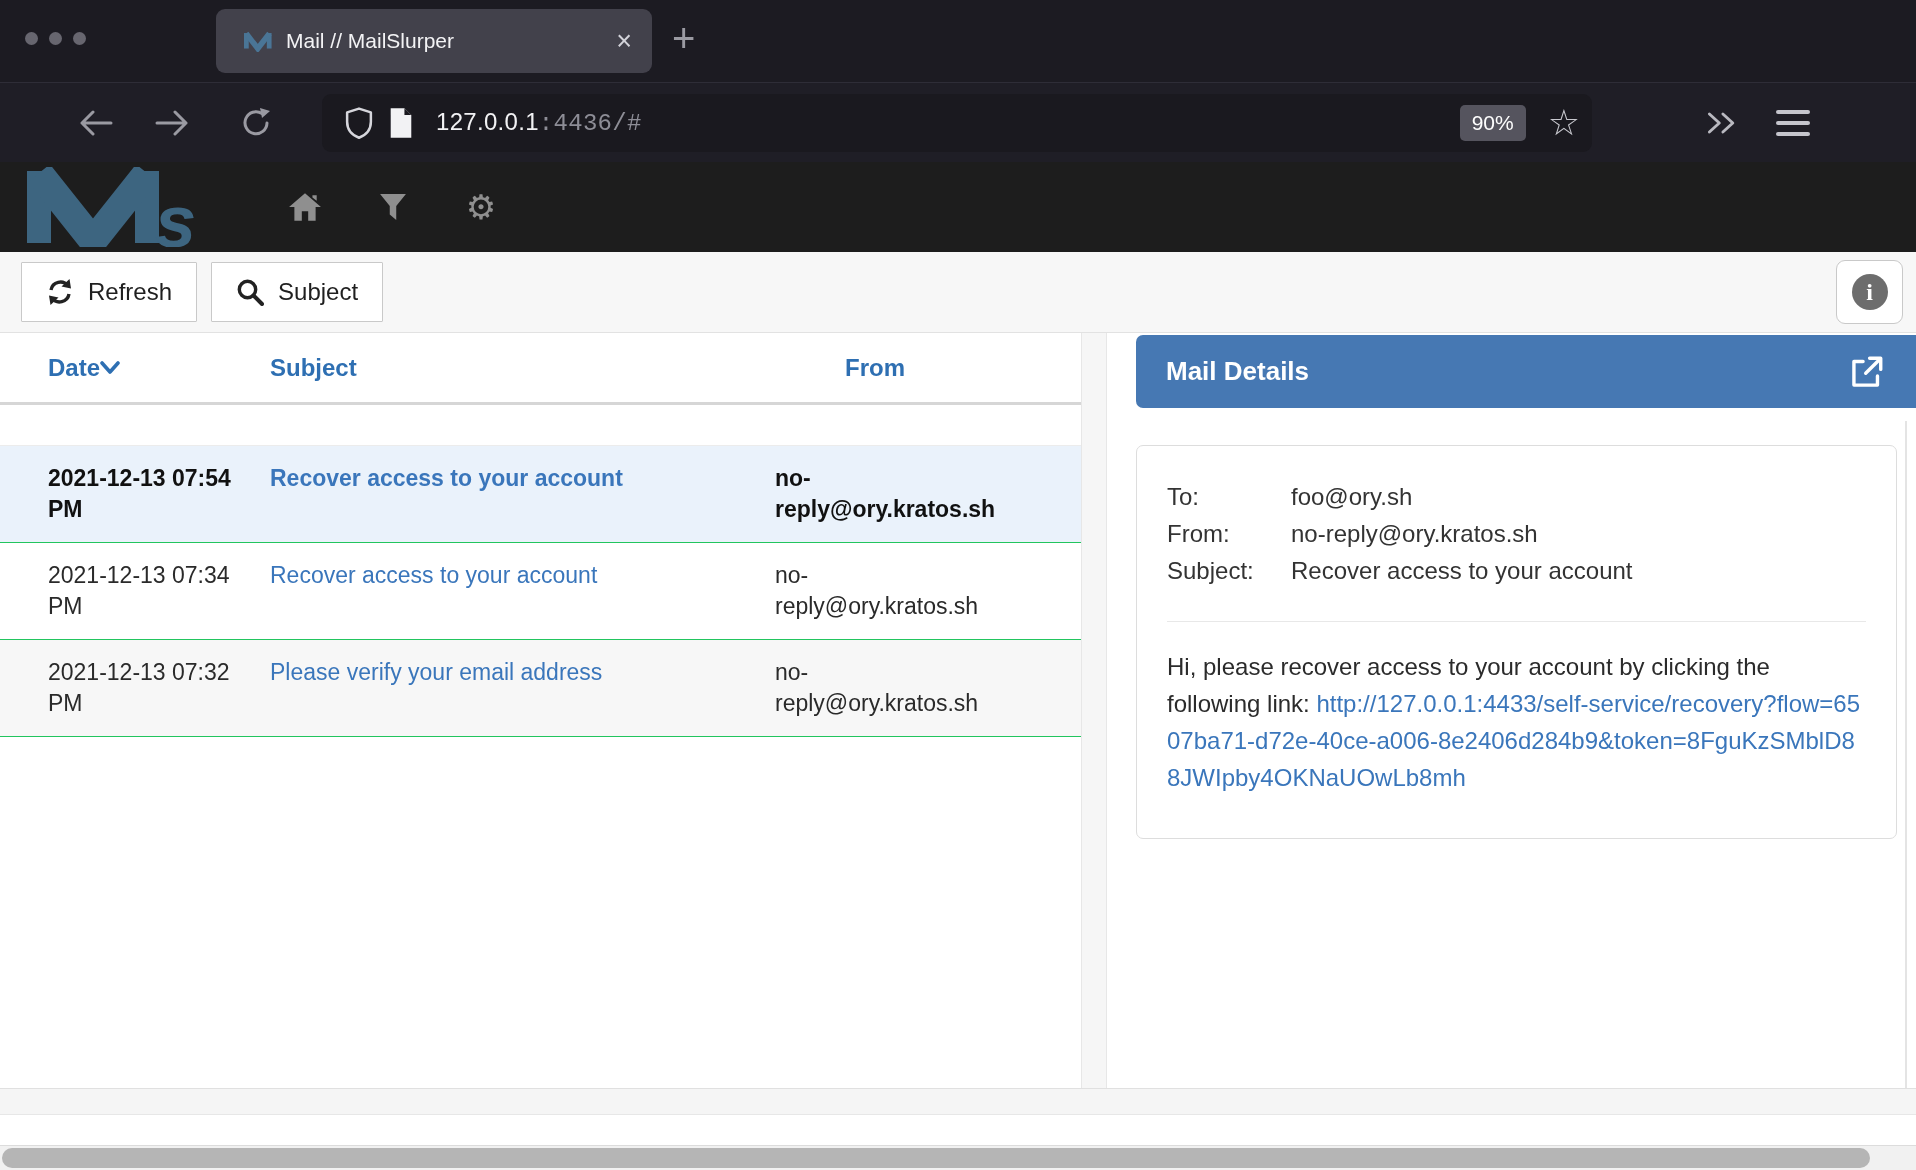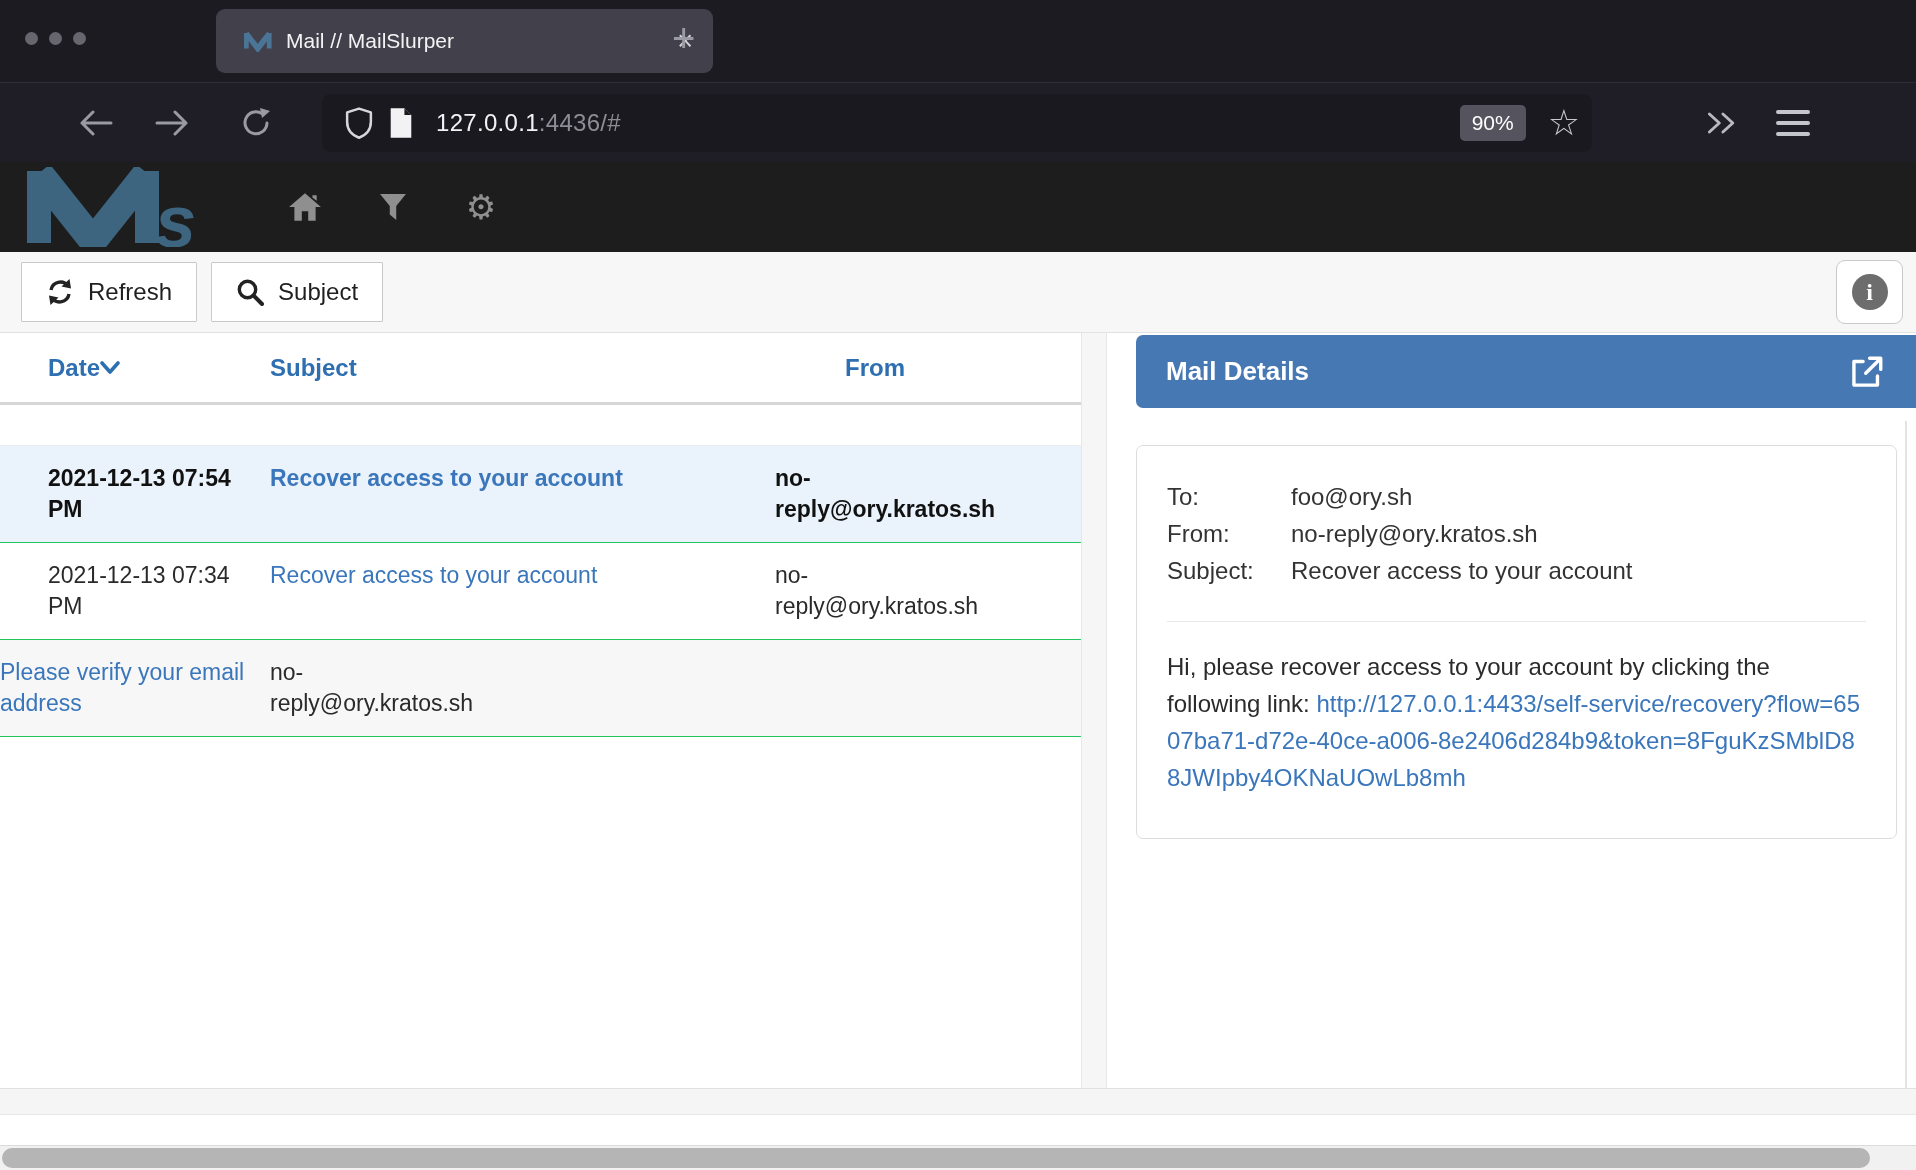--- a/index.html
+++ b/index.html
@@ -3,36 +3,36 @@
 <meta charset="utf-8">
 <style>
   * { margin:0; padding:0; box-sizing:border-box; }
   html,body { width:1916px; height:1170px; overflow:hidden; background:#fff;
               font-family:"Liberation Sans", sans-serif; }
 
   
   .titlebar { height:82px; background:#1c1b22; position:relative; }
   .traffic-dots { position:absolute; left:25px; top:32px; display:flex; gap:11px; }
   .traffic-dots span { width:13px; height:13px; border-radius:50%; background:#67666f; }
-  .tab { position:absolute; left:216px; top:9px; width:497px; height:64px;
+  .tab { position:absolute; left:216px; top:9px; width:436px; height:64px;
          background:#42414b; border-radius:9px; display:flex; align-items:center; padding:0 16px; }
   .tab-favicon { width:28px; height:22px; margin-left:12px; flex:0 0 auto; }
   .tab-title { color:#f3f3f5; font-size:21px; margin-left:14px; flex:1; white-space:nowrap; overflow:hidden; }
   .tab-close { color:#d3d3da; font-size:27px; line-height:1; padding:0 4px; cursor:default; }
   .newtab { position:absolute; left:672px; top:18px; color:#9a9aa2; font-size:40px; font-weight:300; line-height:1; }
 
   .navbar-chrome { height:80px; background:#1f1e26; border-top:1px solid #2e2d37;
                    display:flex; align-items:center; }
   .nav-btn { width:36px; height:36px; display:flex; align-items:center; justify-content:center; }
   .back { margin-left:78px; } .fwd { margin-left:40px; } .reload { margin-left:48px; }
   .urlbox { margin-left:48px; width:1270px; height:58px; background:#1a191f; border-radius:9px;
             display:flex; align-items:center; padding:0 12px; }
   .url-icon { width:34px; height:34px; display:flex; align-items:center; justify-content:center; margin-left:8px; }
   .url-text { margin-left:18px; font-size:24px; color:#f2f2f4; letter-spacing:0.3px; flex:1; }
-  .url-text .dim { color:#8d8d96; }
+  .url-text .dim { color:#8d8d96;font-family:Liberation Mono, monospace; }
   .zoom-badge { background:#55545e; color:#fdfdfd; font-size:21px; padding:6px 12px; border-radius:5px; }
   .star-icon { font-size:36px; color:#c9c9cf; margin-left:22px; font-family:"DejaVu Sans", sans-serif; line-height:1; }
   .overflow-chevrons { margin-left:112px; }
   .menu-burger { margin-left:36px; margin-right:26px; display:flex; flex-direction:column; gap:7px; }
   .menu-burger i { display:block; width:34px; height:4px; background:#c5c5cc; border-radius:2px; }
 
   
   .appbar { height:90px; background:#1d1d1d; display:flex; align-items:center; }
   .app-logo { margin-left:27px; width:200px; height:80px; }
   .appbar .app-icon { margin-left:52px; display:flex; align-items:center; justify-content:center; width:36px; height:36px; }
@@ -225,20 +225,21 @@
         <div class="cell-date"><span>2021-12-13 07:54 PM</span></div>
         <div class="cell-subject"><a href="#">Recover access to your account</a></div>
         <div class="cell-from"><span>no-reply@ory.kratos.sh</span></div>
       </div>
       <div class="mail-row">
         <div class="cell-date"><span>2021-12-13 07:34 PM</span></div>
         <div class="cell-subject"><a href="#">Recover access to your account</a></div>
         <div class="cell-from"><span>no-reply@ory.kratos.sh</span></div>
       </div>
       <div class="mail-row alt">
+        <div class="cell-date"><span>2021-12-13 07:32 PM</span></div>
         <div class="cell-subject"><a href="#">Please verify your email address</a></div>
         <div class="cell-from"><span>no-reply@ory.kratos.sh</span></div>
       </div>
     </div>
   </div>
 
   <div class="gutter"></div>
 
   <div class="right-panel">
     <div class="edge-line"></div>

